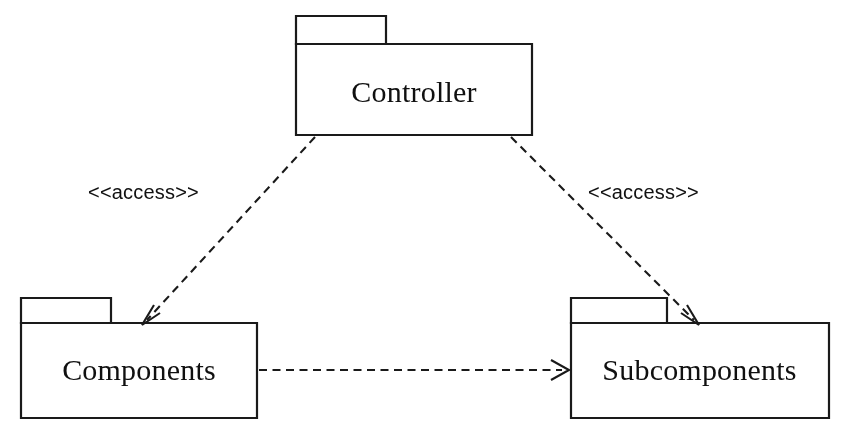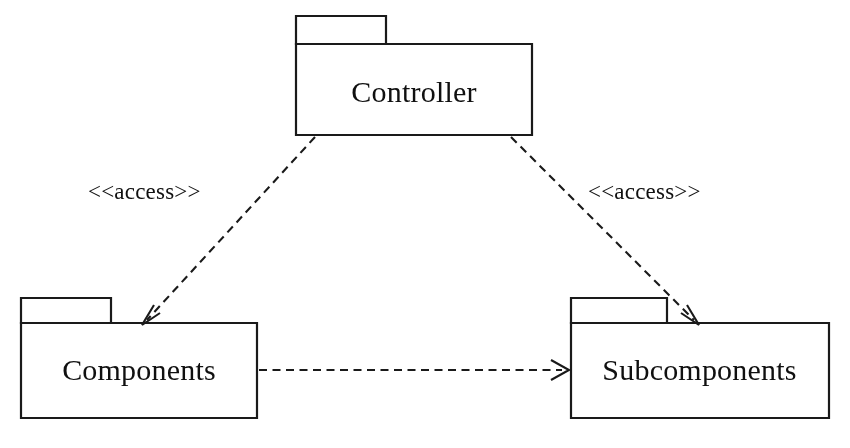--- a/index.html
+++ b/index.html
@@ -60,22 +60,22 @@
     color: #101010;
     font-family: "Liberation Serif", "DejaVu Serif", serif;
     font-size: 30px;
     line-height: 32px;
     white-space: nowrap;
     letter-spacing: 0.2px;
   }
   .stereo-label {
     position: absolute;
     color: #101010;
-    font-family: Liberation Serif, serif;
-    font-size: 23px;
+    font-family: Liberation Sans, sans-serif;
+    font-size: 20px;
     line-height: 28px;
     white-space: nowrap;
     letter-spacing: 0.2px;
   }
   #name-controller   { left: 296px; top: 76px;  width: 236px; }
   #name-components   { left: 21px;  top: 354px; width: 236px; }
   #name-subcomponents{ left: 570px; top: 354px; width: 259px; }
   #label-access-left  { left: 88px;  top: 178px; }
   #label-access-right { left: 588px; top: 178px; }
   #label-import       { left: 325px; top: 382px; }

